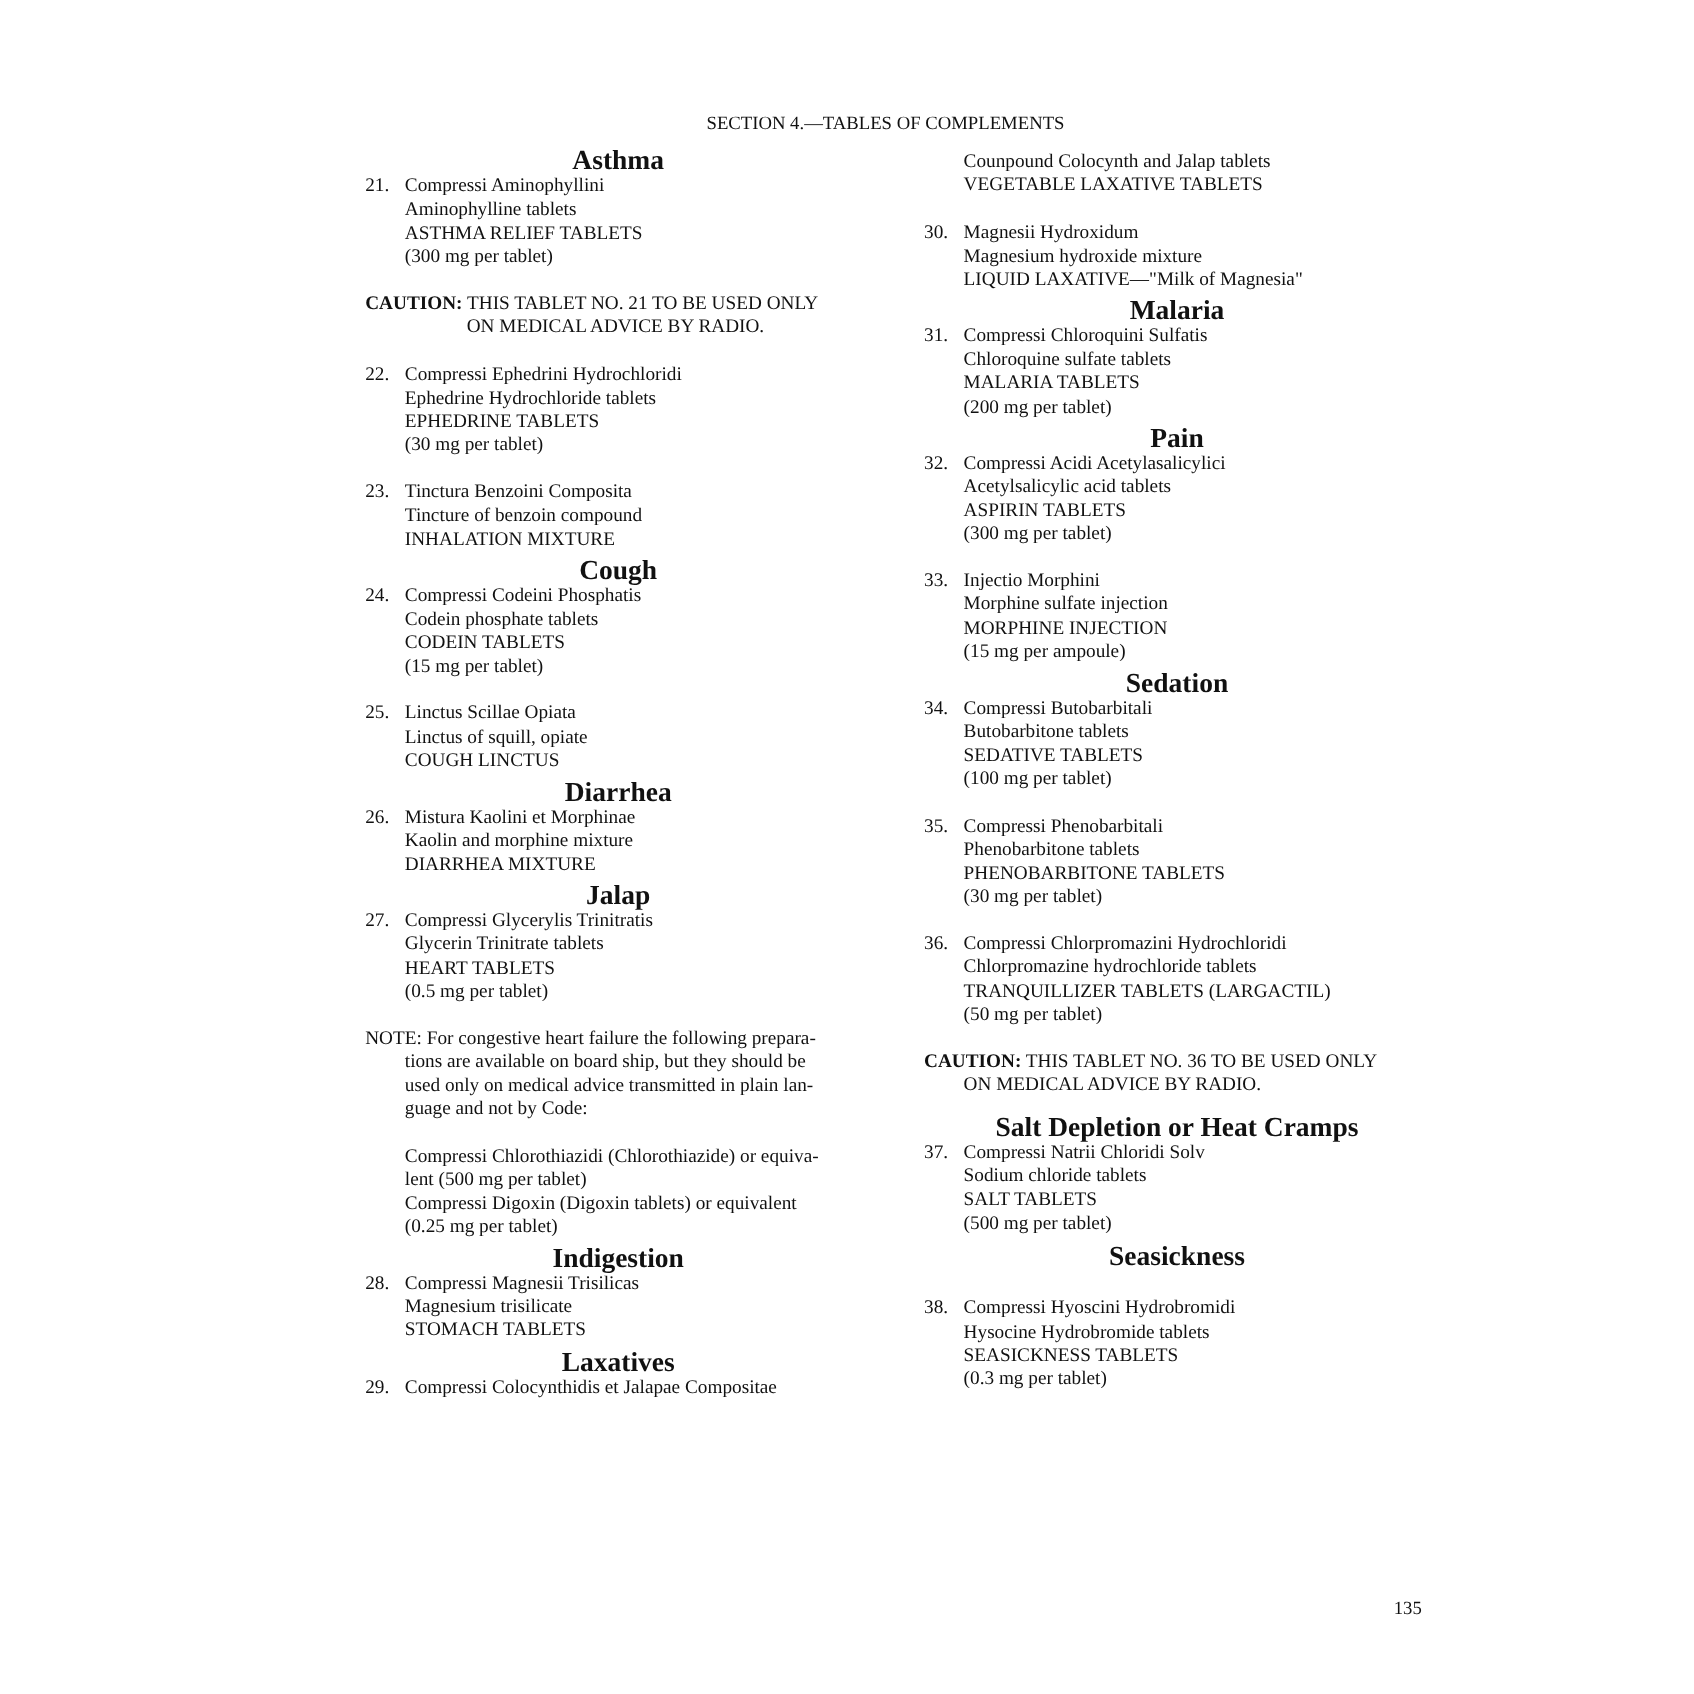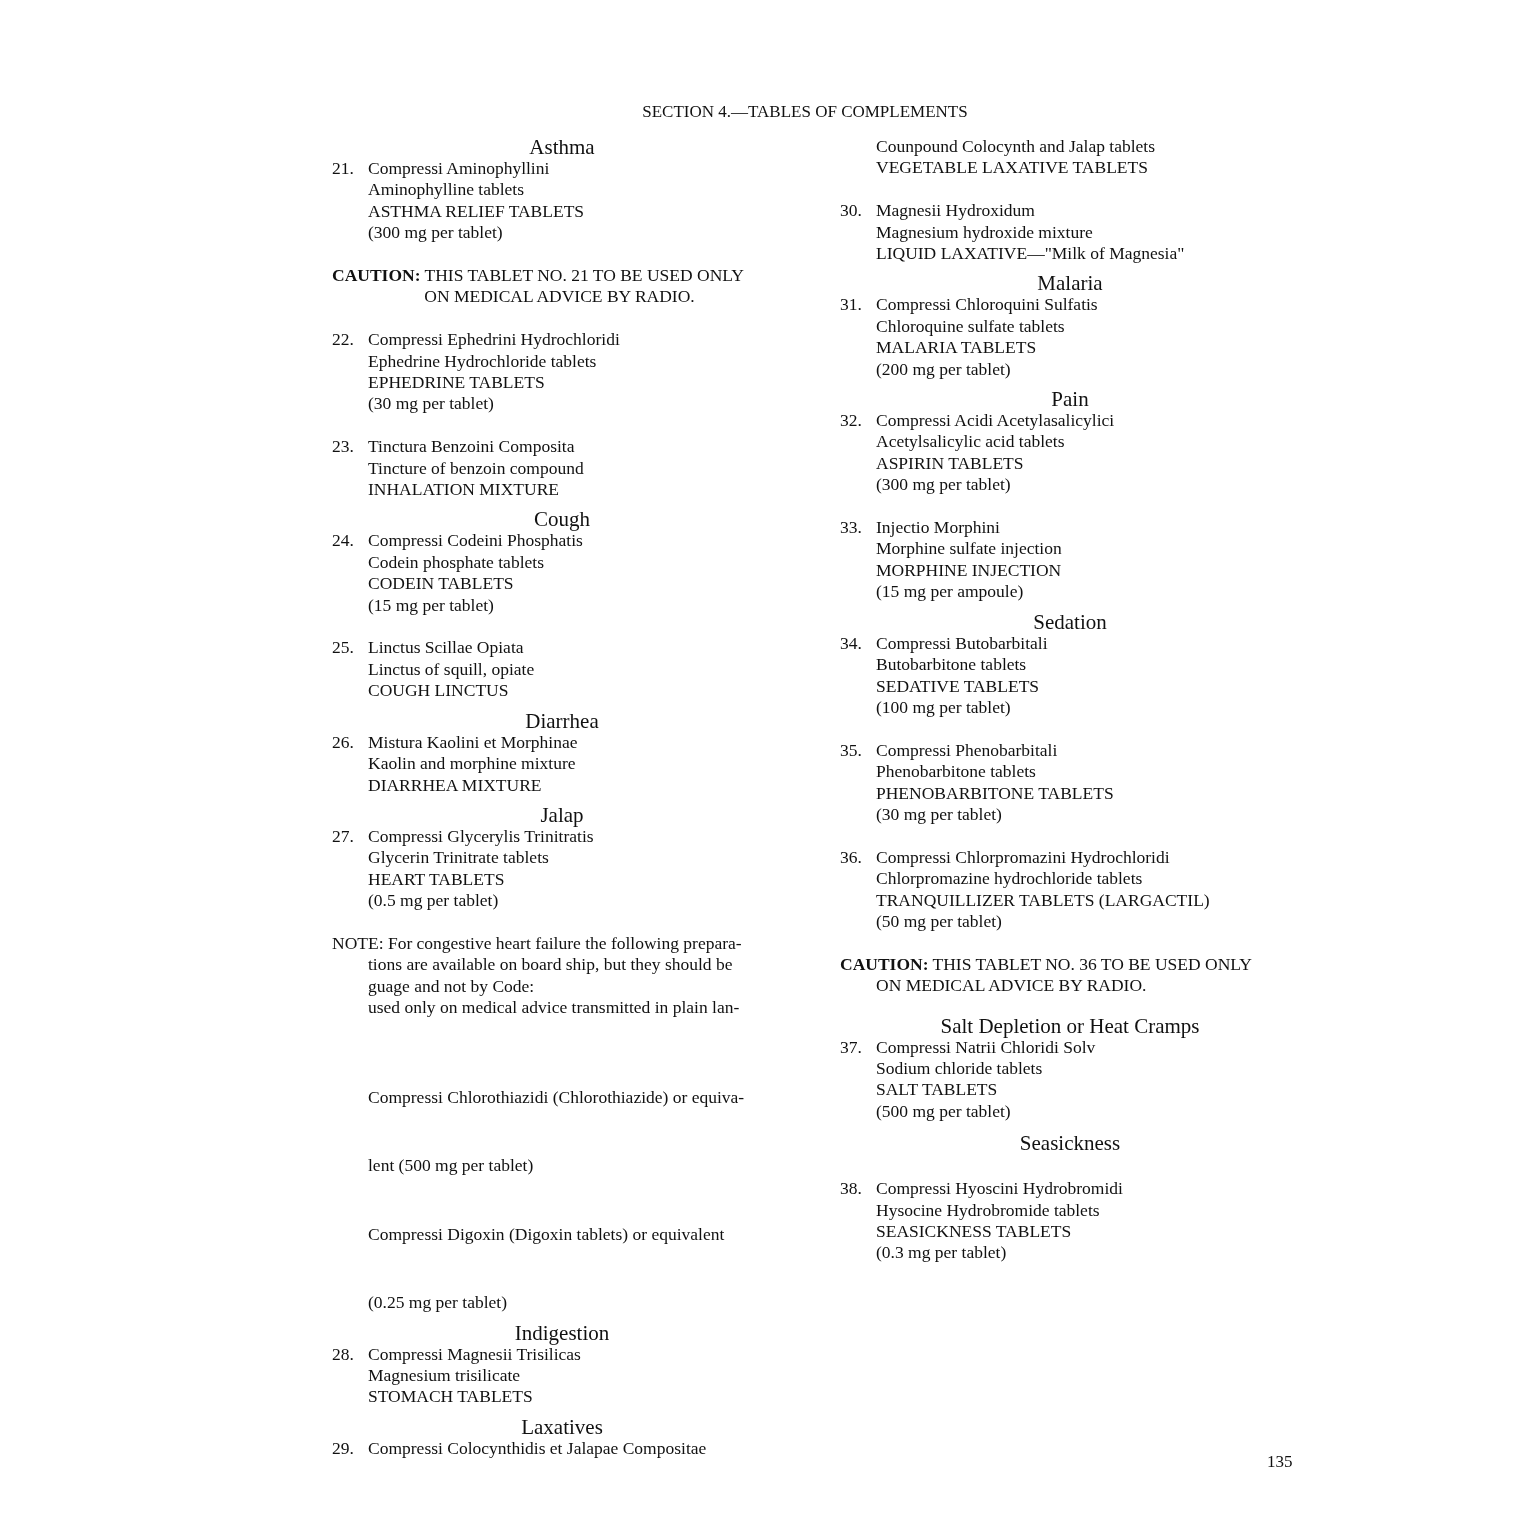--- a/index.html
+++ b/index.html
@@ -1,33 +1,33 @@
 <!DOCTYPE html>
 <html><head>
 <meta charset="utf-8">
 <style>
   html, body { margin:0; padding:0; background:#fff; }
   body { width:1540px; height:1540px; position:relative; font-family:"Liberation Serif", serif; color:#111; overflow:hidden; }
   .header { position:absolute; top:102px; left:0; width:1610px; text-align:center; font-size:17px; }
   .col { position:absolute; width:460px; font-size:17.5px; line-height:21.4px; }
   .col.left { left:332px; top:136px; }
   .col.right { left:840px; top:136px; }
-  .h { font-weight:normal; font-size:21px; text-align:center; line-height:22px; margin:0; }
+  .h { font-weight:bold; font-size:25px; text-align:center; line-height:22px; margin:0; }
   .item { position:relative; padding-left:36px; }
   .num { position:absolute; left:0; top:0; }
   .line { display:block; white-space:nowrap; }
   .gap { height:21.4px; }
   .caution { position:relative; }
   .caution b { }
   .indent { padding-left:36px; display:block; }
   .center-ind { display:block; text-align:center; width:455px; }
   .note { text-align:justify; }
   .note .first { display:block; }
   .note .rest { display:block; padding-left:36px; }
-  .just { display:block; padding-left:36px; text-align:justify;margin-top:47px; }
+  .just { display:block; padding-left:36px; text-align:justify; }
   .pagenum { position:absolute; left:1267px; top:1452px; font-size:17px; }
 </style>
 </head>
 <body>
 
 <div class="header">SECTION 4.—TABLES OF COMPLEMENTS</div>
 
 <div class="col left">
   <div class="h">Asthma</div>
   <div class="item">
@@ -84,22 +84,22 @@
     <span class="num">27.</span>
     <span class="line">Compressi Glycerylis Trinitratis</span>
     <span class="line">Glycerin Trinitrate tablets</span>
     <span class="line">HEART TABLETS</span>
     <span class="line">(0.5 mg per tablet)</span>
   </div>
   <div class="gap"></div>
   <div class="note">
     <span class="first">NOTE: For congestive heart failure the following prepara-</span>
     <span class="rest">tions are available on board ship, but they should be</span>
+    <span class="rest">used only on medical advice transmitted in plain lan-</span>
     <span class="rest">guage and not by Code:</span>
-    <span class="rest">used only on medical advice transmitted in plain lan-</span>
   </div>
   <div class="gap"></div>
   <div>
     <span class="just">Compressi Chlorothiazidi (Chlorothiazide) or equiva-</span>
     <span class="just">lent (500 mg per tablet)</span>
     <span class="just">Compressi Digoxin (Digoxin tablets) or equivalent</span>
     <span class="just">(0.25 mg per tablet)</span>
   </div>
   <div class="h" style="margin-top:8px">Indigestion</div>
   <div class="item">

